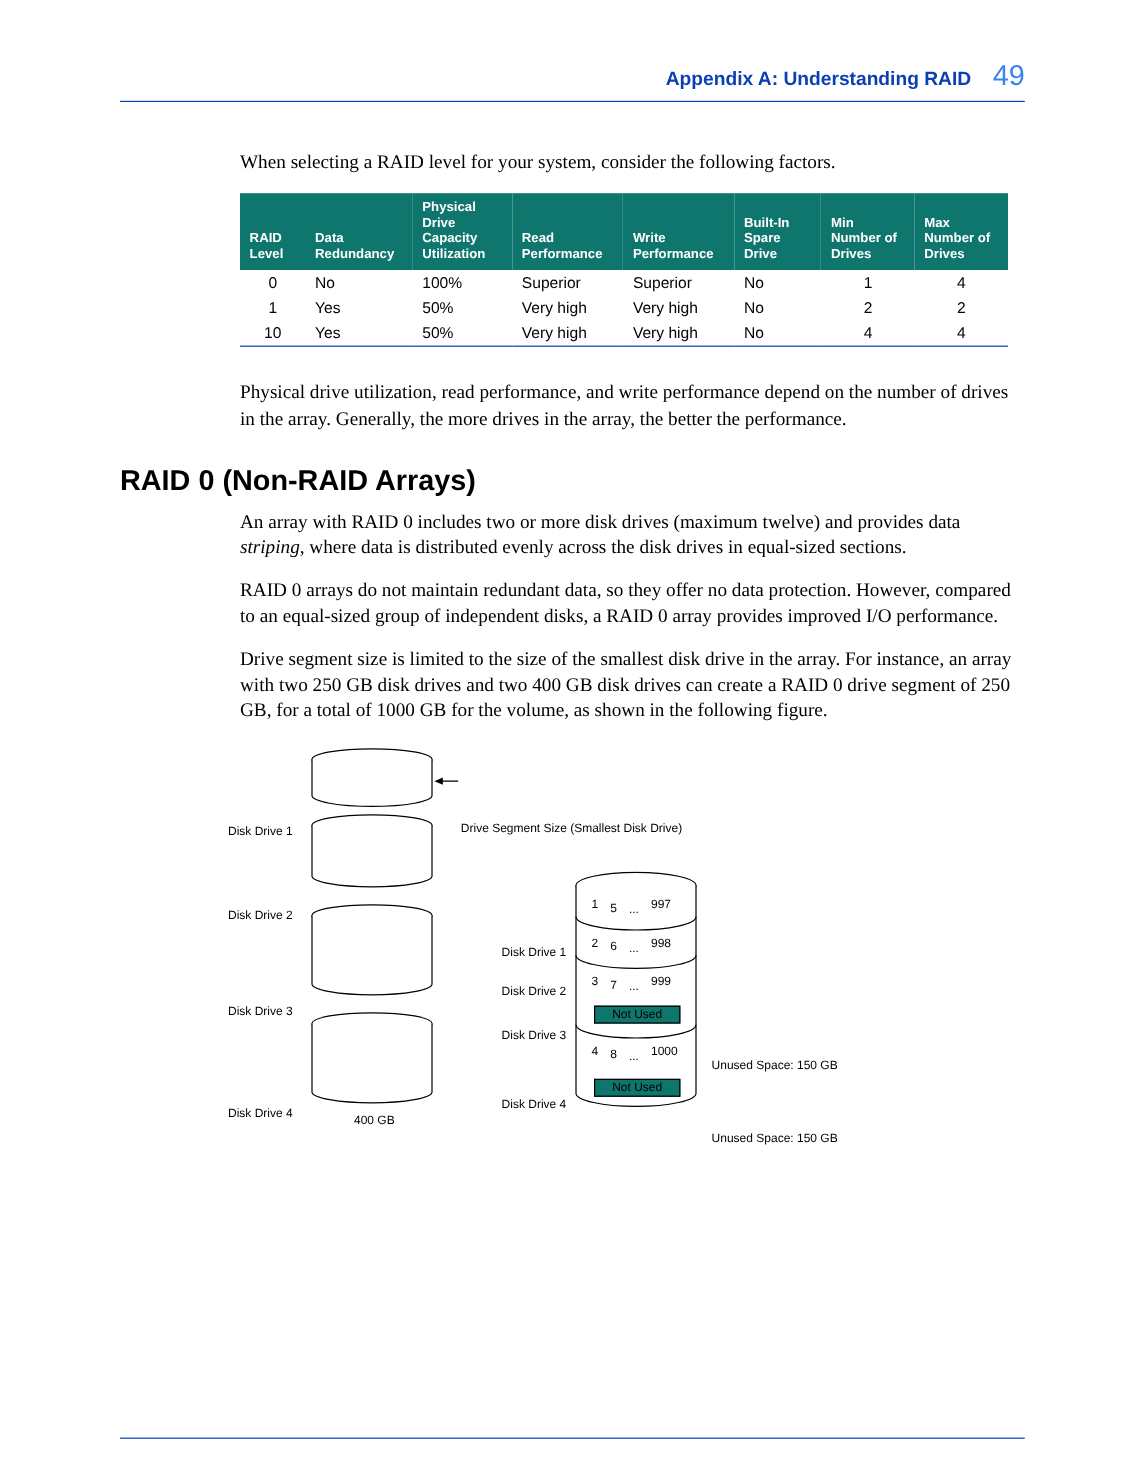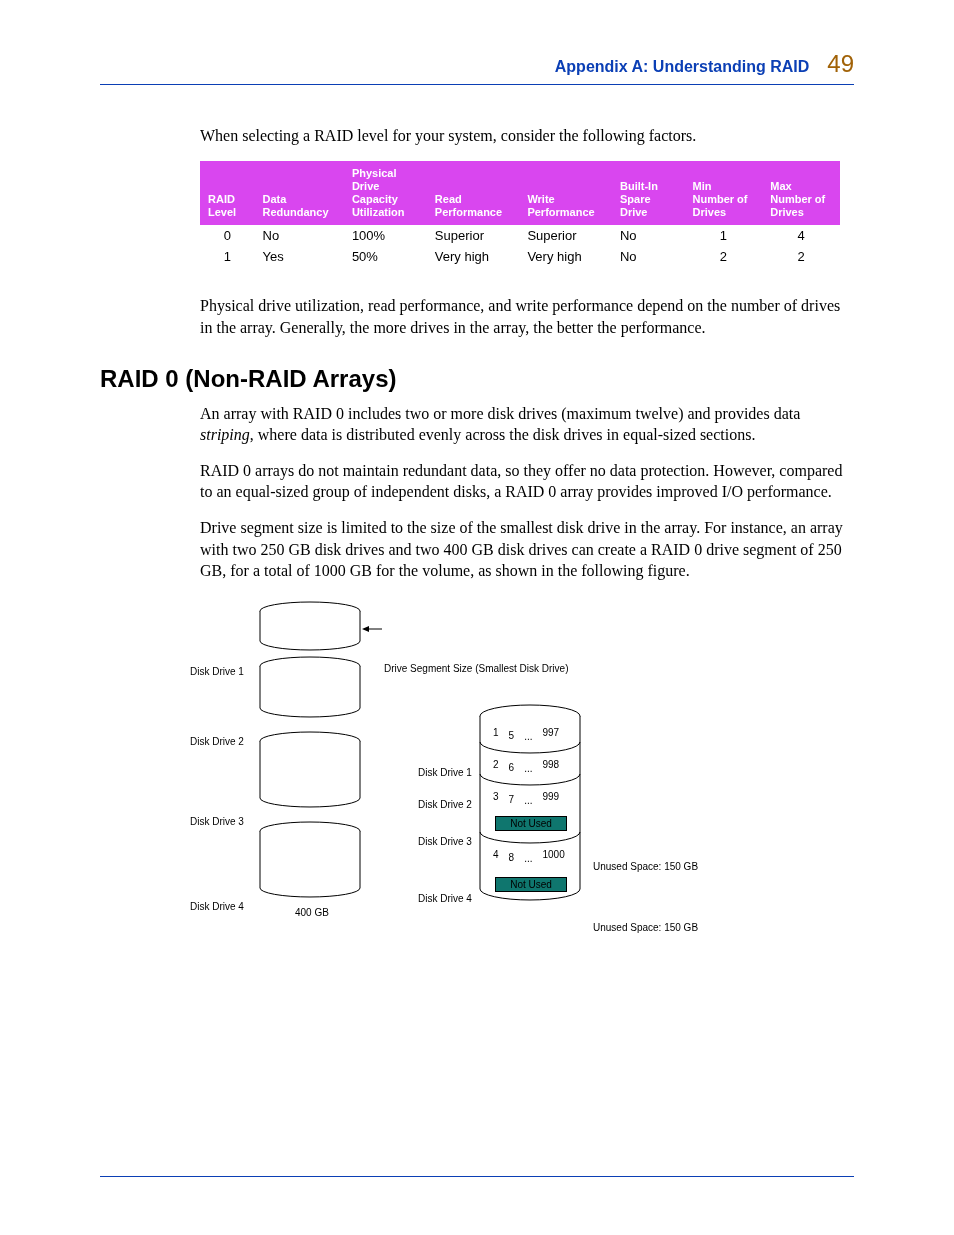--- a/index.html
+++ b/index.html
@@ -22,39 +22,39 @@
     text-align: right;
   }
   .header-line .appendix {
     font-family: Arial, Helvetica, sans-serif;
     font-weight: bold;
     color: #0b3fb5;
     font-size: 16px;
   }
   .header-line .pnum {
     font-family: Arial, Helvetica, sans-serif;
-    color: #a16207;
+    color: #3b82f6;
     font-size: 24px;
     margin-left: 14px;
   }
   .body-col {
     margin-left: 100px;
   }
   p.body {
     margin: 0 0 14px 0;
     line-height: 1.35;
   }
   .raid-table {
     border-collapse: collapse;
     width: 640px;
     margin-bottom: 28px;
     font-family: Arial, Helvetica, sans-serif;
   }
   .raid-table thead th {
-    background: #d946ef;
+    background: #0f766e;
     color: #fff;
     font-size: 11px;
     font-weight: bold;
     text-align: left;
     padding: 6px 8px;
     line-height: 1.2;
     vertical-align: bottom;
   }
   .raid-table tbody td {
     font-size: 13px;
@@ -155,20 +155,30 @@
         <tr>
           <td style="text-align:center">1</td>
           <td>Yes</td>
           <td>50%</td>
           <td>Very high</td>
           <td>Very high</td>
           <td>No</td>
           <td style="text-align:center">2</td>
           <td style="text-align:center">2</td>
         </tr>
+        <tr class="last">
+          <td style="text-align:center">10</td>
+          <td>Yes</td>
+          <td>50%</td>
+          <td>Very high</td>
+          <td>Very high</td>
+          <td>No</td>
+          <td style="text-align:center">4</td>
+          <td style="text-align:center">4</td>
+        </tr>
       </tbody>
     </table>
 
     <p class="body">Physical drive utilization, read performance, and write performance depend on the number of drives in the array. Generally, the more drives in the array, the better the performance.</p>
   </div>
 
   <h2 class="section">RAID 0 (Non-RAID Arrays)</h2>
 
   <div class="body-col">
     <p class="body"><span>An array with RAID 0 includes two or more disk drives (maximum twelve) and provides data </span><em class="term">striping</em><span>, where data is distributed evenly across the disk drives in equal-sized sections.</span></p>

